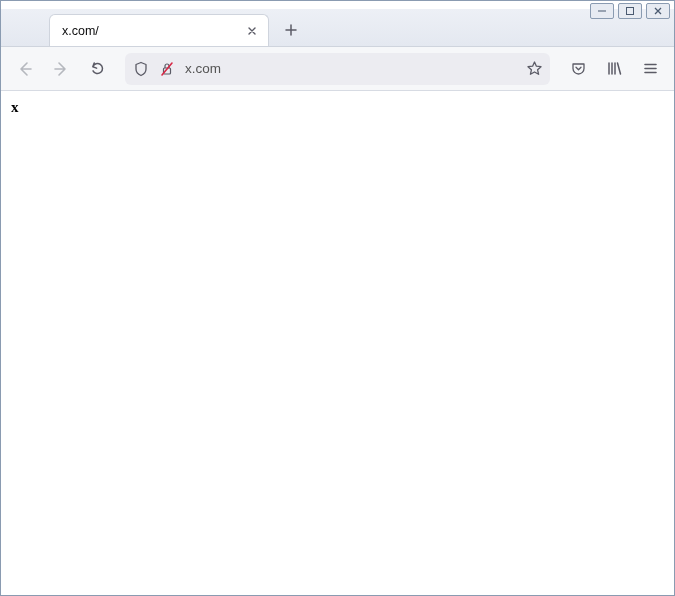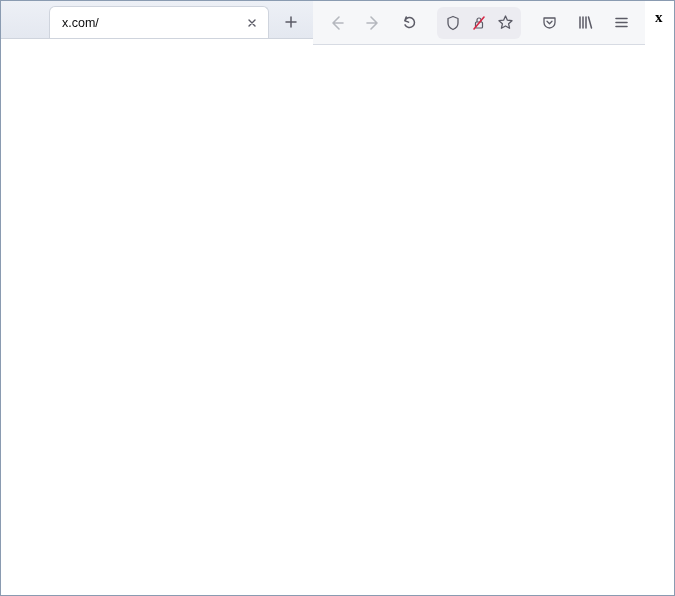--- a/index.html
+++ b/index.html
@@ -14,21 +14,21 @@
     overflow: hidden;
   }
 
   
   .window {
     width: 100%;
     height: 100%;
     border: 1px solid #8a9bb1;
     background: #fff;
     display: flex;
-    flex-direction: row;
+    flex-direction: column;
   }
 
   .window-controls {
     height: 8px;
     position: relative;
   }
   .win-buttons {
     position: absolute;
     top: 2px;
     right: 4px;
@@ -200,20 +200,21 @@
             <path d="M8 1.5 L13 3.5 V8 C13 11 10.5 13.5 8 14.5 C5.5 13.5 3 11 3 8 V3.5 Z" fill="none" stroke="#5b5b66" stroke-width="1.3" stroke-linejoin="round"></path>
           </svg>
       </span>
       <span class="ico">
         <svg width="16" height="16" viewBox="0 0 16 16">
           <rect x="4.5" y="7" width="7" height="6" rx="1" fill="none" stroke="#5b5b66" stroke-width="1.2"></rect>
           <path d="M6 7 V5 a2 2 0 0 1 4 0 V7" fill="none" stroke="#5b5b66" stroke-width="1.2"></path>
           <path d="M3 14 L13 2" stroke="#d72846" stroke-width="1.6" stroke-linecap="round"></path>
         </svg>
       </span>
+      <input class="url-input" value="x.com" style="">
       <span class="ico">
         <svg width="17" height="17" viewBox="0 0 17 17">
             <path d="M8.5 2 L10.4 6.2 L15 6.7 L11.6 9.8 L12.6 14.3 L8.5 12 L4.4 14.3 L5.4 9.8 L2 6.7 L6.6 6.2 Z" fill="none" stroke="#5b5b66" stroke-width="1.3" stroke-linejoin="round"></path>
           </svg>
       </span>
     </div>
 
     <div class="tbtn">
       <svg width="17" height="17" viewBox="0 0 17 17">
           <path d="M3 4 H14 V8.5 a5.5 5.5 0 0 1 -11 0 Z M6 7.2 L8.5 9.7 L11 7.2" fill="none" stroke="#5b5b66" stroke-width="1.3" stroke-linejoin="round" stroke-linecap="round"></path>

